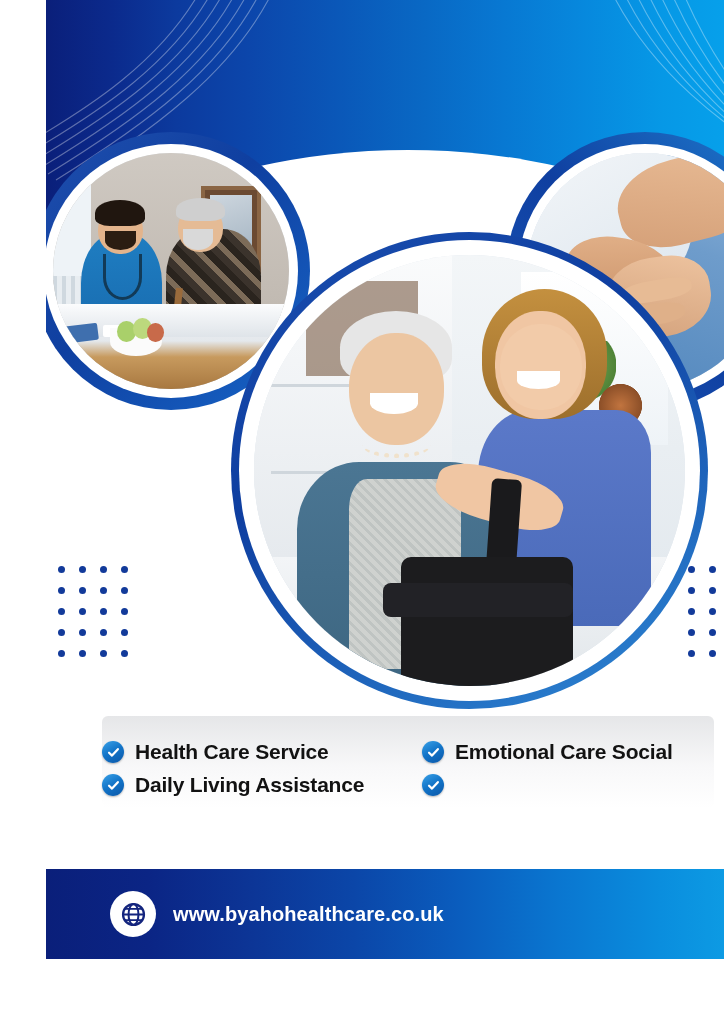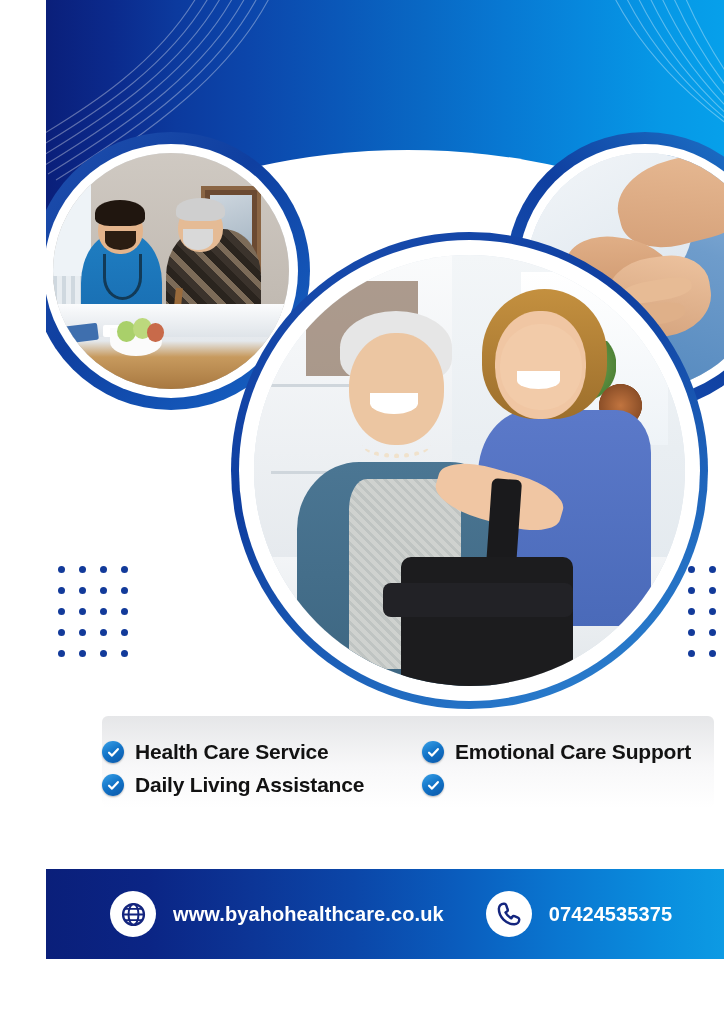--- a/index.html
+++ b/index.html
@@ -349,21 +349,21 @@
       </span>
       <span class="feature-label">Health Care Service</span>
     </div>
 
     <div class="feature">
       <span class="check">
         <svg width="13" height="13" viewBox="0 0 14 14">
             <path d="M2.2 7.3 L5.4 10.3 L11.7 3.4" fill="none" stroke="#ffffff" stroke-width="2.4" stroke-linecap="round" stroke-linejoin="round"></path>
           </svg>
       </span>
-      <span class="feature-label">Emotional Care Support</span>
+      <span class="feature-label">Emotional Care Social</span>
     </div>
 
     <div class="feature">
       <span class="check">
         <svg width="13" height="13" viewBox="0 0 14 14">
             <path d="M2.2 7.3 L5.4 10.3 L11.7 3.4" fill="none" stroke="#ffffff" stroke-width="2.4" stroke-linecap="round" stroke-linejoin="round"></path>
           </svg>
       </span>
       <span class="feature-label">Daily Living Assistance</span>
     </div>
@@ -386,24 +386,16 @@
           <circle cx="12" cy="12" r="9.3" fill="none" stroke="#14257e" stroke-width="2"></circle>
           <ellipse cx="12" cy="12" rx="4.4" ry="9.3" fill="none" stroke="#14257e" stroke-width="1.8"></ellipse>
           <line x1="2.7" y1="12" x2="21.3" y2="12" stroke="#14257e" stroke-width="1.8"></line>
           <line x1="4.2" y1="7" x2="19.8" y2="7" stroke="#14257e" stroke-width="1.6"></line>
           <line x1="4.2" y1="17" x2="19.8" y2="17" stroke="#14257e" stroke-width="1.6"></line>
         </svg>
       </span>
       <span class="contact-text">www.byahohealthcare.co.uk</span>
     </div>
 
-    <div class="contact tel">
-      <span class="badge">
-        <svg width="28" height="28" viewBox="0 0 24 24">
-          <path d="M7.4 3.2 C5.3 3.2 3.3 5.1 3.3 7.6 c0 7.1 6.3 13.2 13.2 13.2 2.5 0 4.3 -2 4.3 -4.1 0 -0.8 -0.5 -1.3 -1.2 -1.6 l-2.9 -1.2 c-0.7 -0.3 -1.4 -0.1 -1.8 0.5 l-0.9 1.3 c-2.1 -1.1 -3.9 -2.9 -5 -5 l1.3 -0.9 c0.6 -0.4 0.8 -1.1 0.5 -1.8 L9.6 4.4 C9.3 3.7 8.8 3.2 8 3.2 Z" fill="none" stroke="#14257e" stroke-width="2.1" stroke-linejoin="round"></path>
-        </svg>
-      </span>
-      <span class="contact-text">07424535375</span>
-    </div>
 
   </div>
 
 </div>
 
 </body></html>

